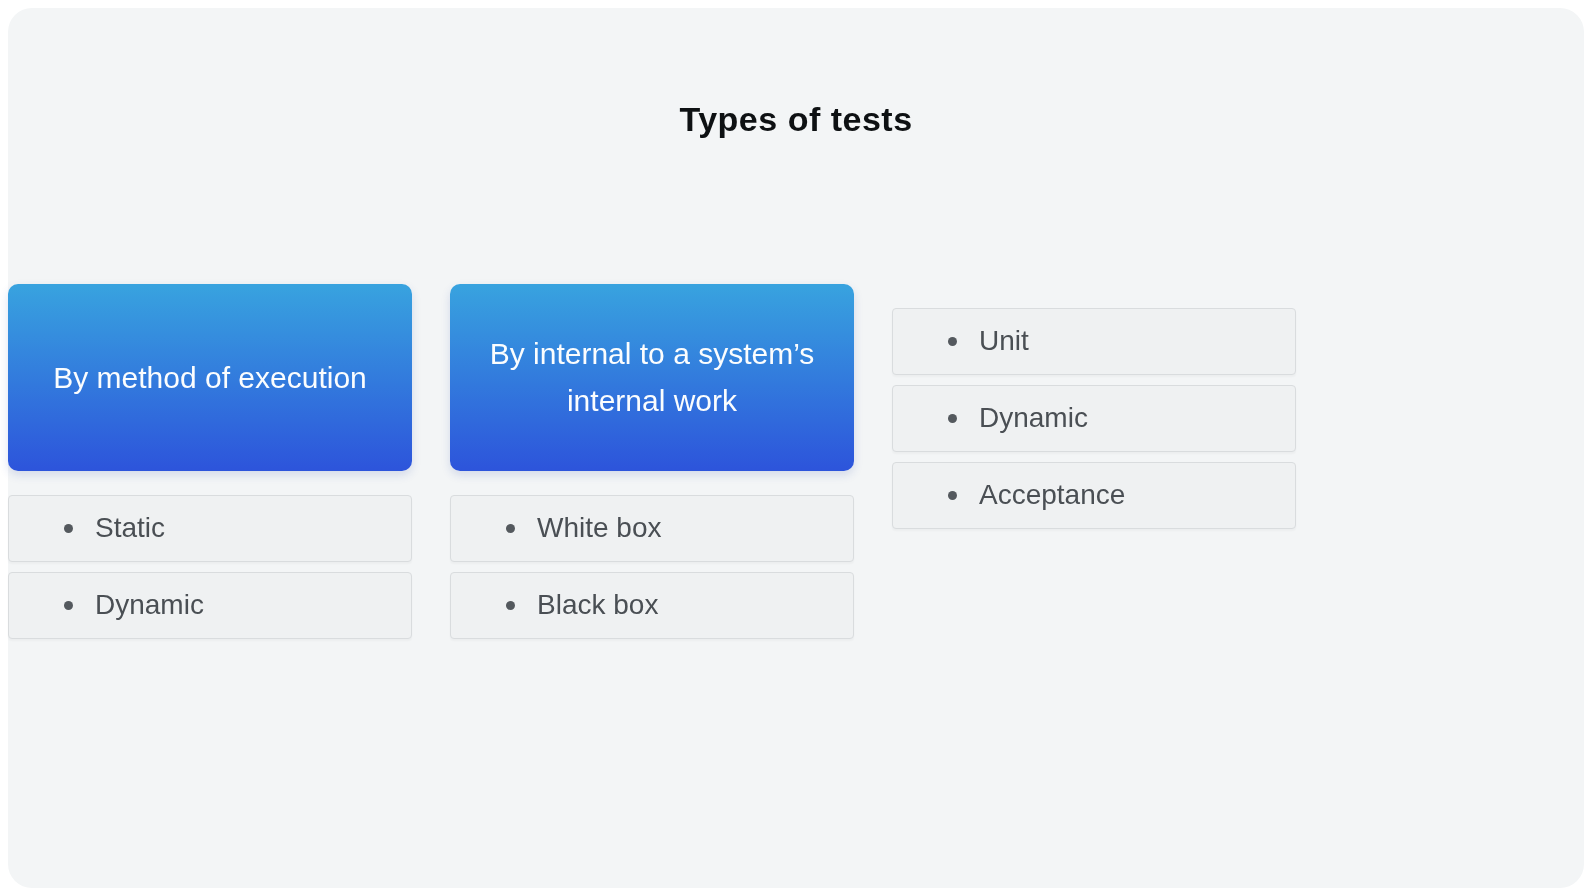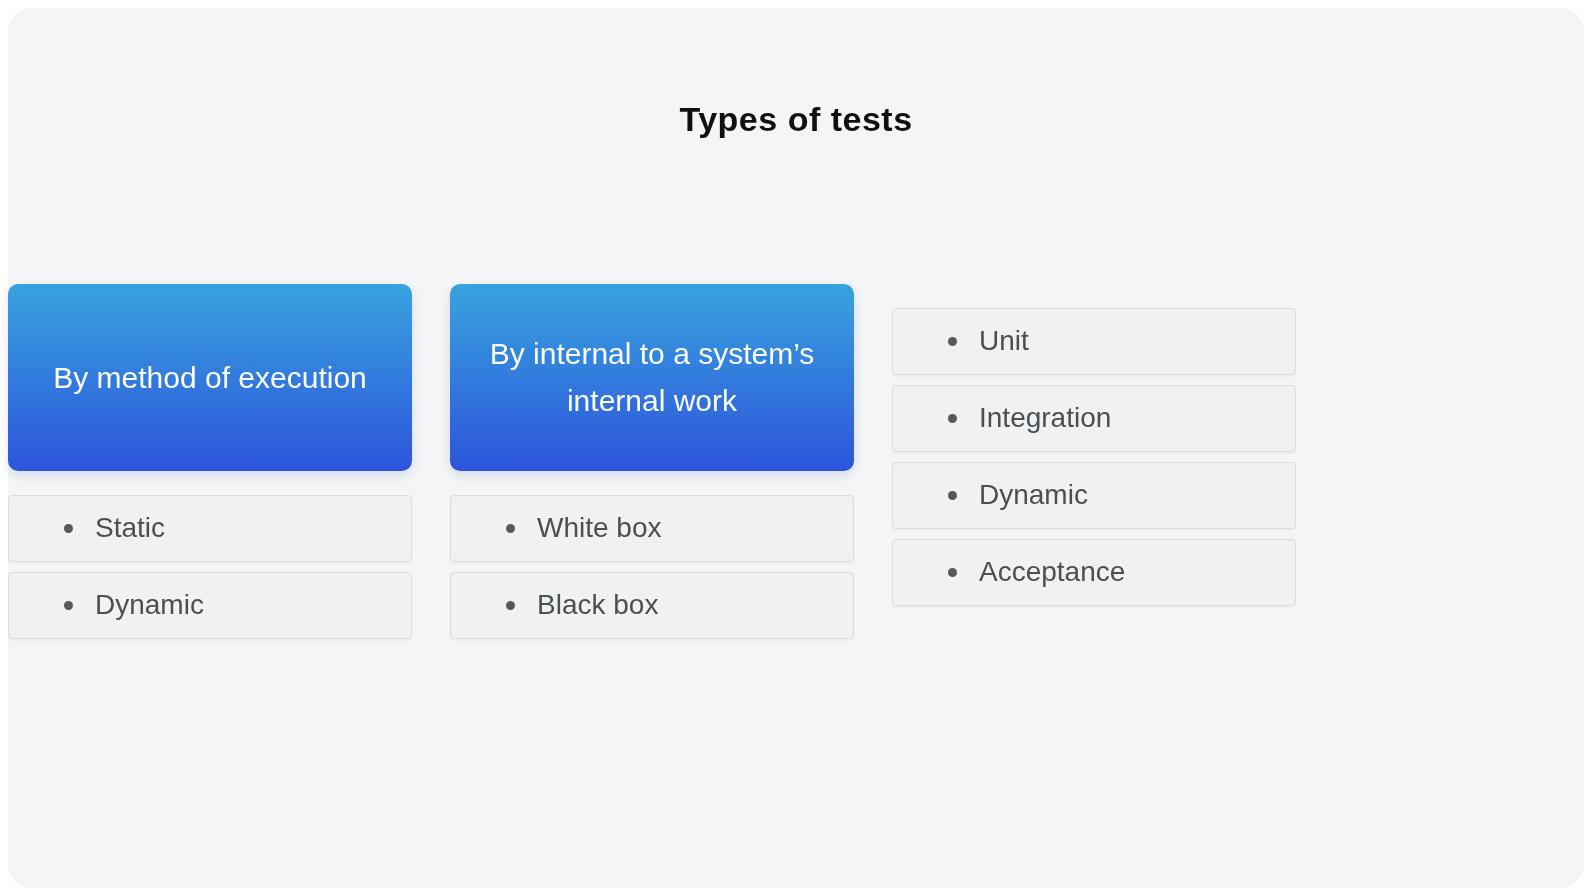--- a/index.html
+++ b/index.html
@@ -130,24 +130,20 @@
 </div>
   </div>
 
   <div class="column">
     <div class="items">
   <div class="item">
     <span class="bullet"></span>
     <span class="item-label">Unit</span>
   </div>
 
-  <div class="item">
-    <span class="bullet"></span>
-    <span class="item-label">Integration</span>
-  </div>
 
   <div class="item">
     <span class="bullet"></span>
     <span class="item-label">Dynamic</span>
   </div>
 
   <div class="item">
     <span class="bullet"></span>
     <span class="item-label">Acceptance</span>
   </div>

